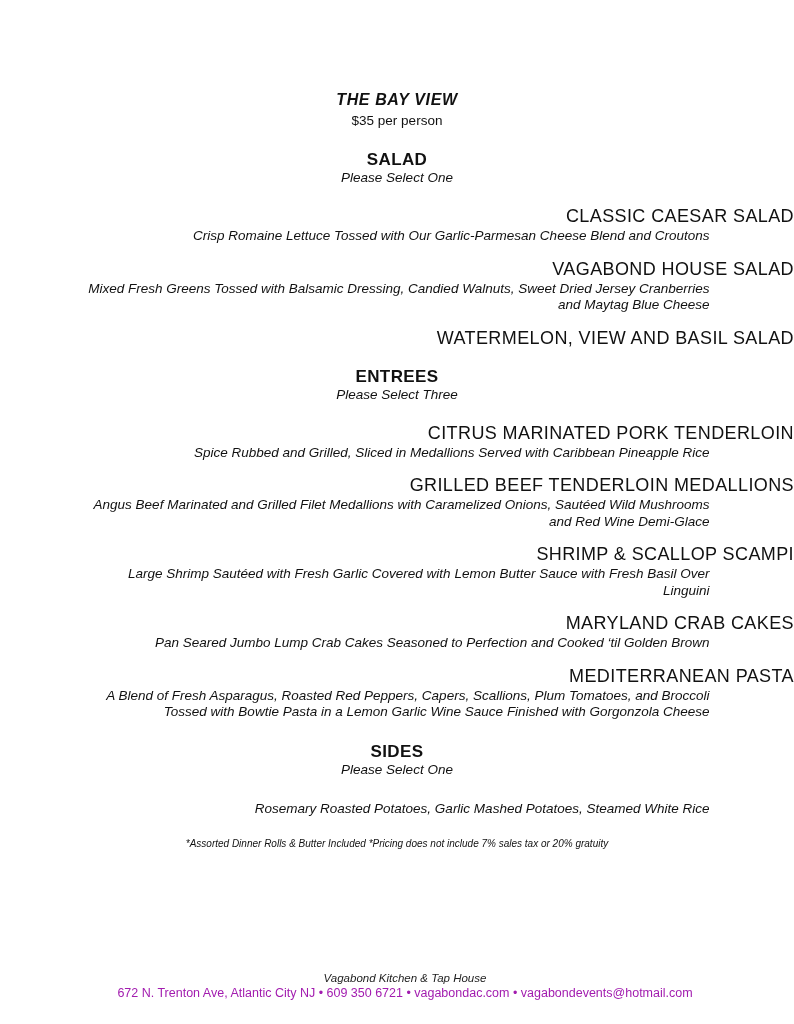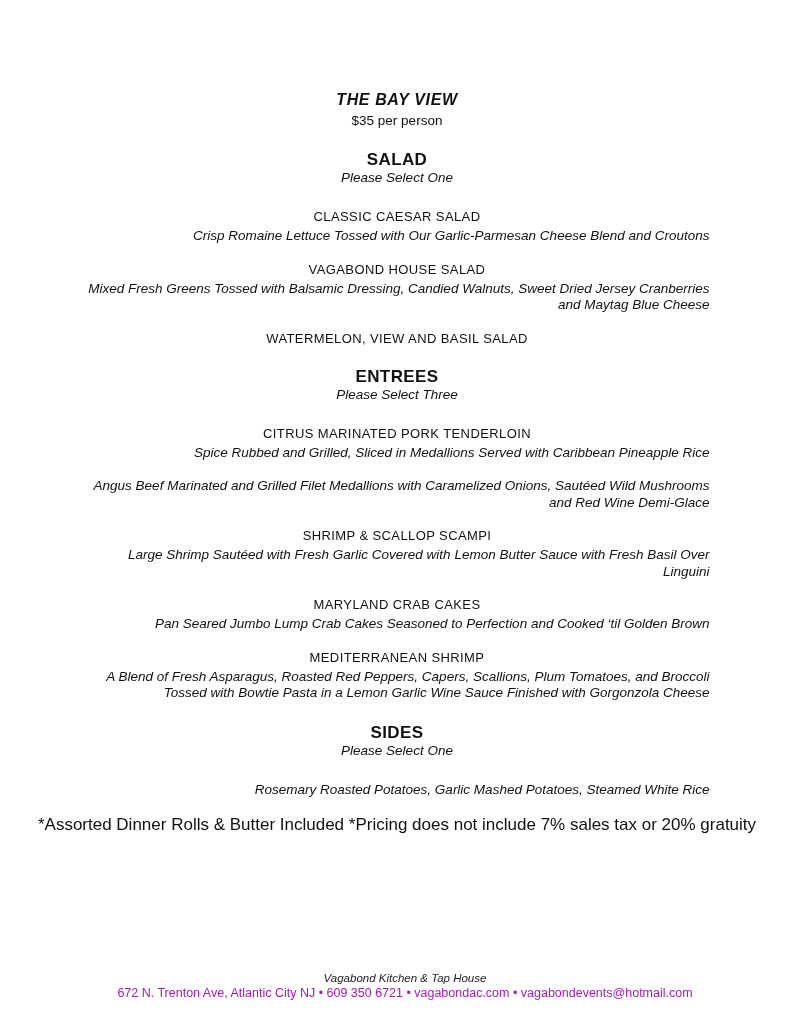--- a/index.html
+++ b/index.html
@@ -39,36 +39,38 @@
   }
   .instruction {
     font-size: 13.5px;
     font-style: italic;
     line-height: 16px;
     margin-top: 1px;
     margin-bottom: 23px;
   }
   .item { margin-bottom: 17px; }
   .item-name {
-    font-size: 13px;
+    font-size: 18px;
     letter-spacing: 0.4px;
     line-height: 15px;
     margin-bottom: 4px;
+    text-align: right;
   }
   .item-desc {
     font-size: 13.5px;
     font-style: italic;
     line-height: 16.5px;
     max-width: 625px;
     margin-left: auto;
     margin-right: auto;
     text-align: right;
   }
   .note {
-    font-size: 17px;
+    font-size: 10px;
+    font-style: italic;
     line-height: 16px;
     margin-top: 19px;
   }
   .footer {
     position: absolute;
     bottom: 23px;
     left: 8px;
     width: 100%;
     text-align: center;
   }
@@ -114,32 +116,33 @@
 
   <section>
     <h2 class="section-heading">ENTREES</h2>
     <div class="instruction">Please Select Three</div>
 
     <div class="item">
       <div class="item-name">CITRUS MARINATED PORK TENDERLOIN</div>
       <div class="item-desc">Spice Rubbed and Grilled, Sliced in Medallions Served with Caribbean Pineapple Rice</div>
     </div>
     <div class="item">
+      <div class="item-name">GRILLED BEEF TENDERLOIN MEDALLIONS</div>
       <div class="item-desc">Angus Beef Marinated and Grilled Filet Medallions with Caramelized Onions, Sautéed Wild Mushrooms and Red Wine Demi-Glace</div>
     </div>
     <div class="item">
       <div class="item-name">SHRIMP &amp; SCALLOP SCAMPI</div>
       <div class="item-desc">Large Shrimp Sautéed with Fresh Garlic Covered with Lemon Butter Sauce with Fresh Basil Over Linguini</div>
     </div>
     <div class="item">
       <div class="item-name">MARYLAND CRAB CAKES</div>
       <div class="item-desc">Pan Seared Jumbo Lump Crab Cakes Seasoned to Perfection and Cooked ‘til Golden Brown</div>
     </div>
     <div class="item">
-      <div class="item-name">MEDITERRANEAN SHRIMP</div>
+      <div class="item-name">MEDITERRANEAN PASTA</div>
       <div class="item-desc">A Blend of Fresh Asparagus, Roasted Red Peppers, Capers, Scallions, Plum Tomatoes, and Broccoli Tossed with Bowtie Pasta in a Lemon Garlic Wine Sauce Finished with Gorgonzola Cheese</div>
     </div>
   </section>
 
   <section>
     <h2 class="section-heading">SIDES</h2>
     <div class="instruction">Please Select One</div>
 
     <div class="item">
       <div class="item-desc">Rosemary Roasted Potatoes, Garlic Mashed Potatoes, Steamed White Rice</div>

